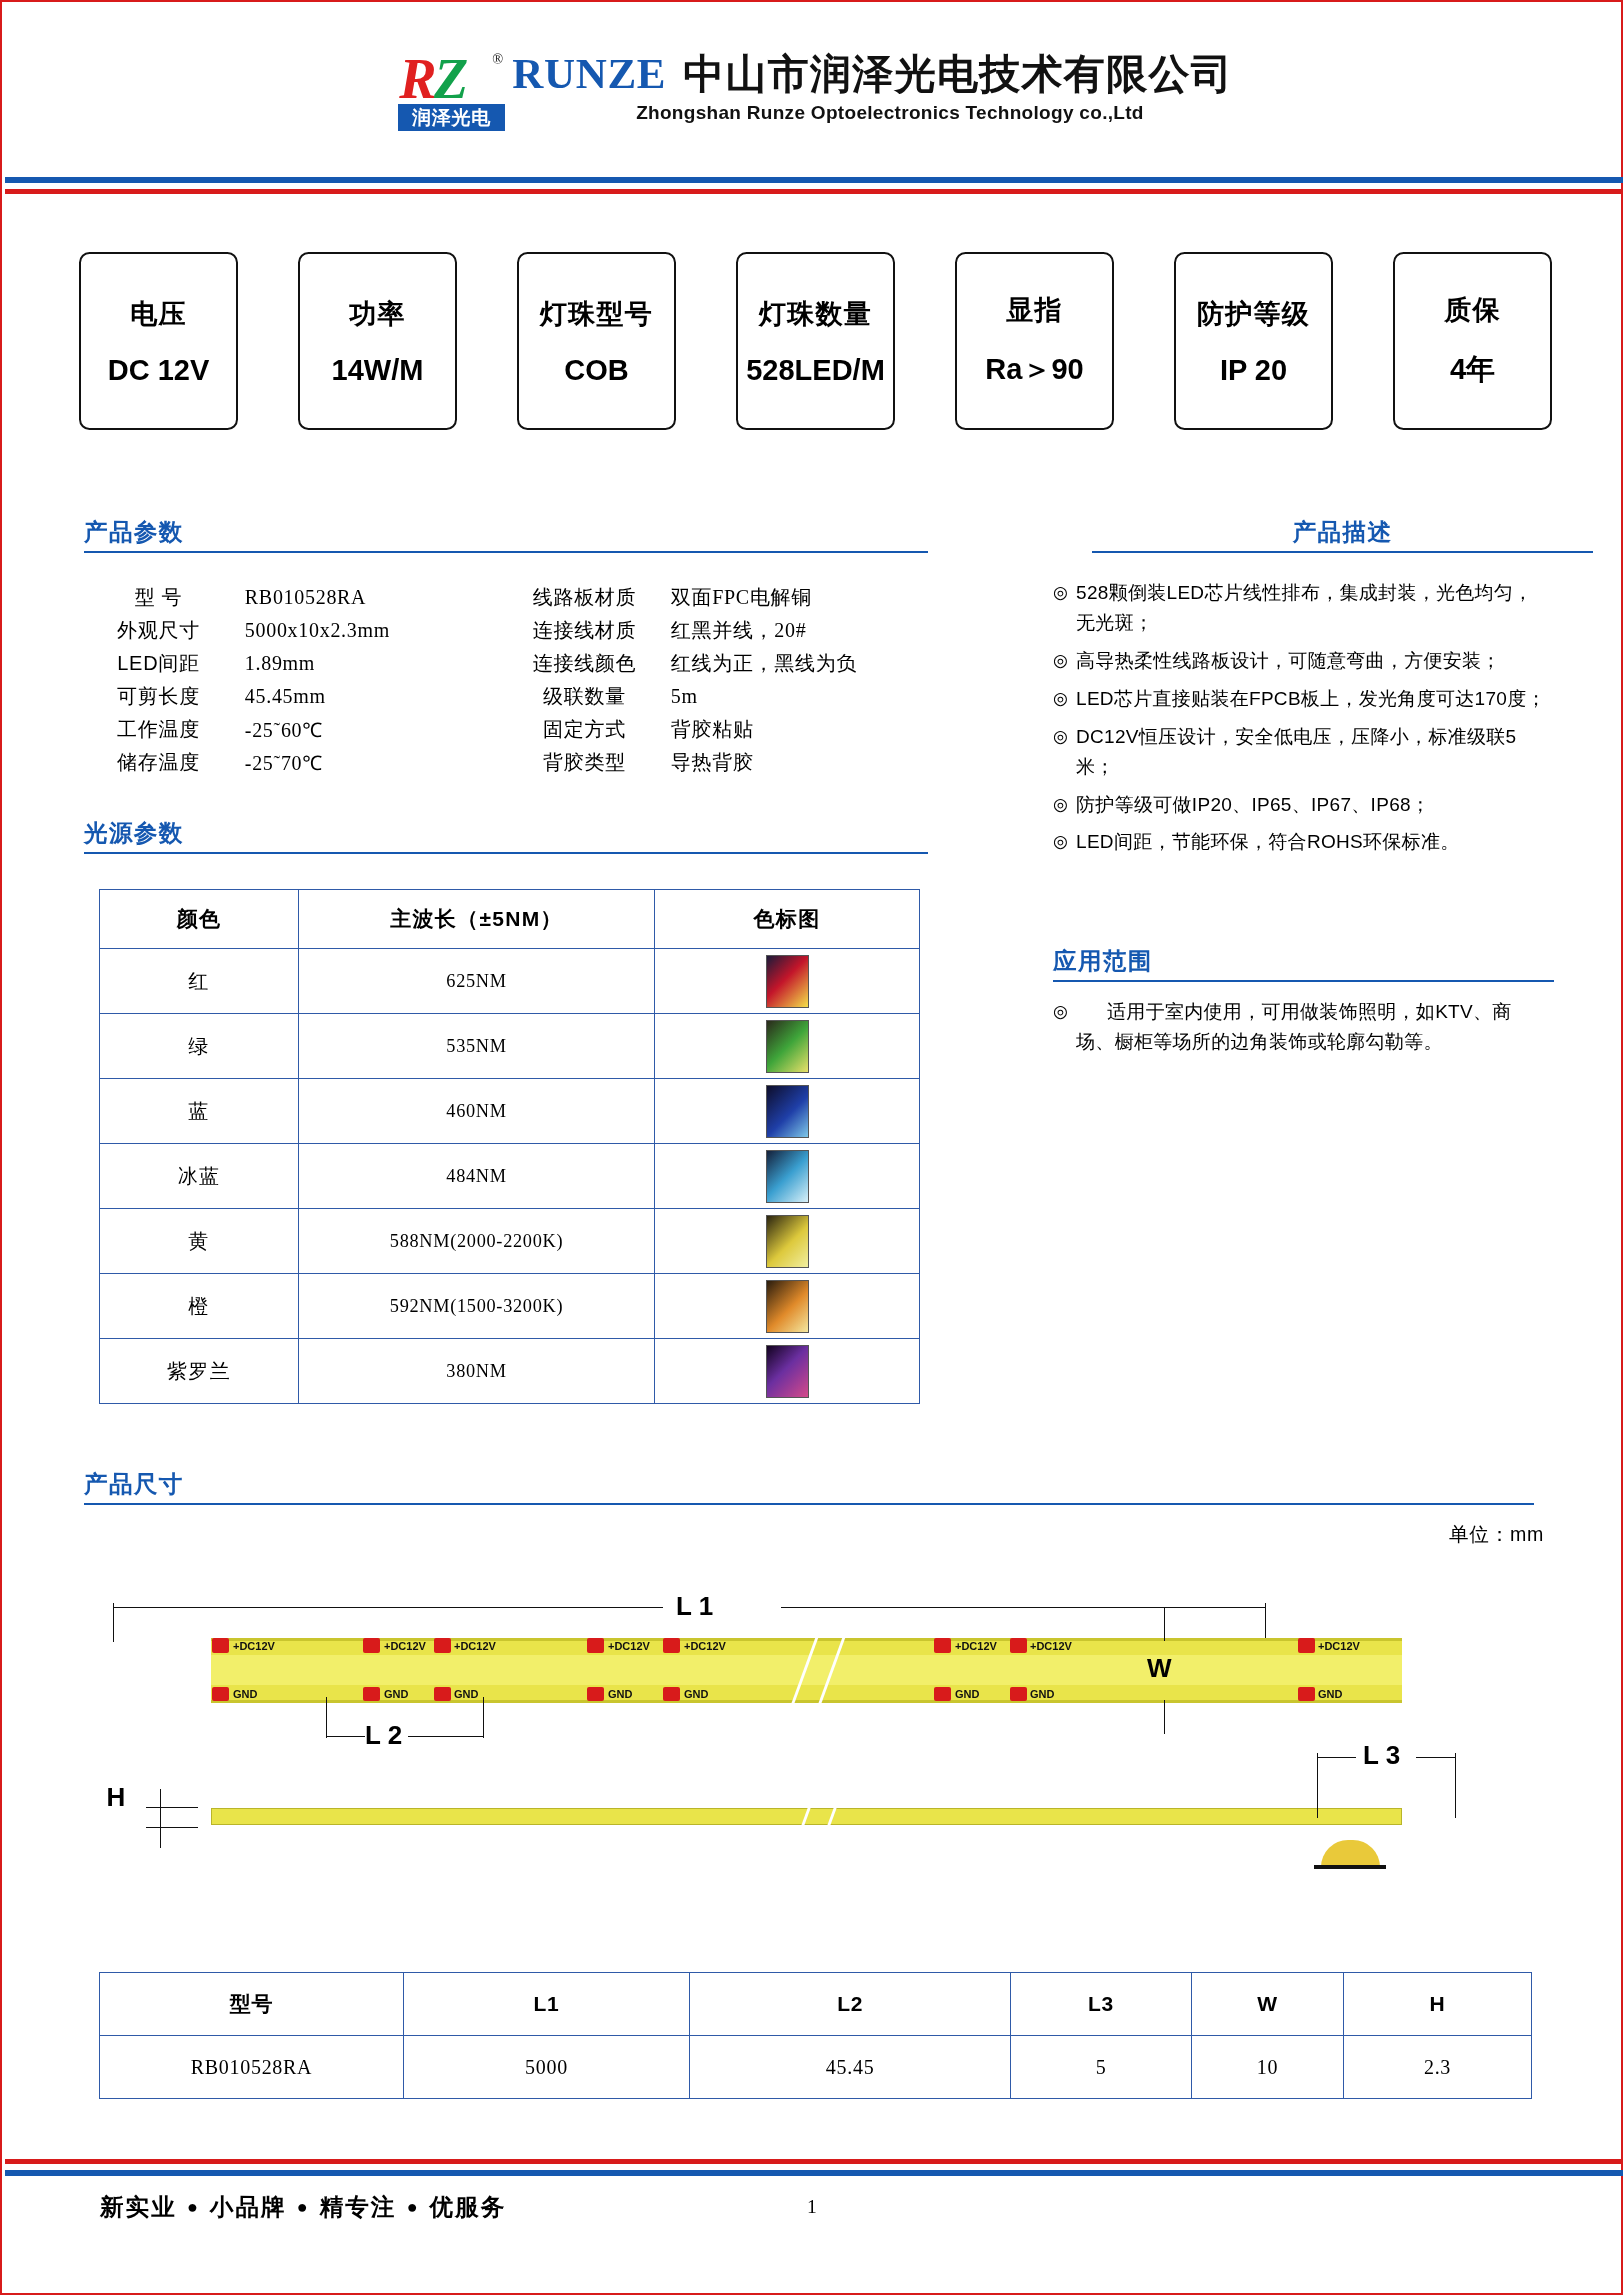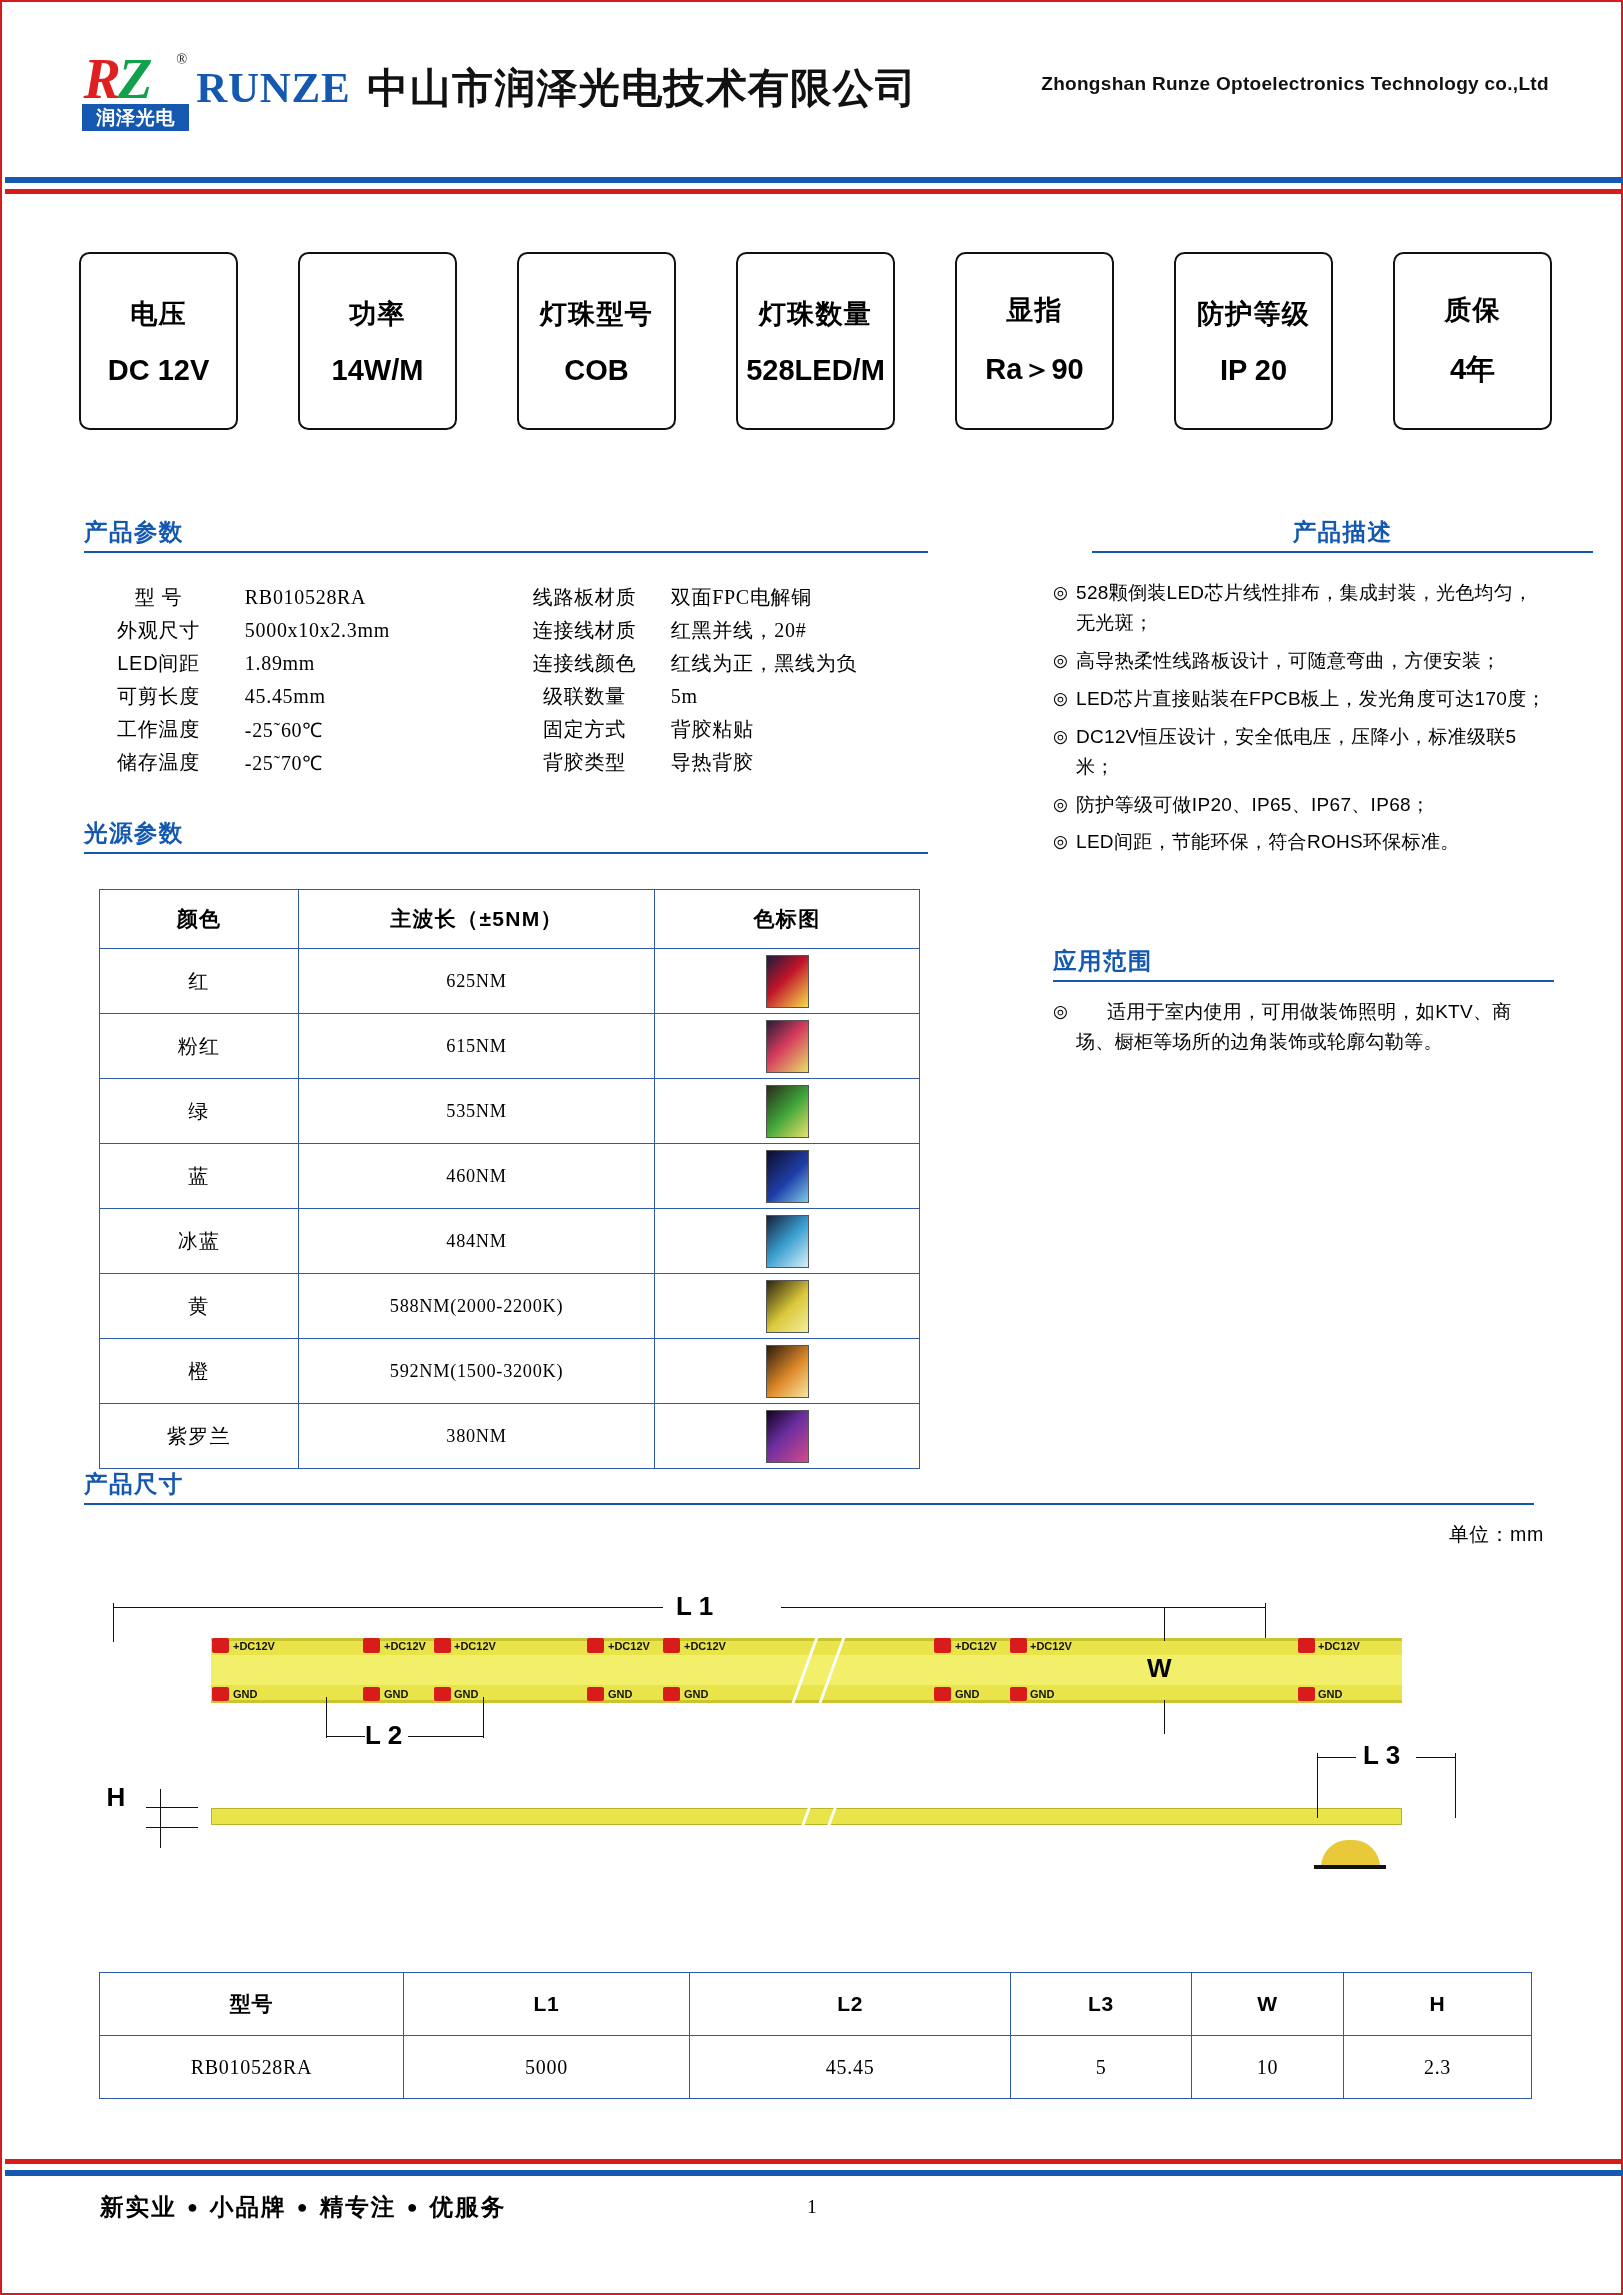--- a/index.html
+++ b/index.html
@@ -72,21 +72,21 @@
     height: 27.5px;
     background: #1558b0;
     color: #fff;
     font-family: "Liberation Sans", sans-serif;
     font-size: 19px;
     font-weight: bold;
     letter-spacing: 0.7px;
     text-align: center;
     line-height: 27.5px;
   }
-  .logo-text-block { display: flex; flex-direction: row; justify-content: center; }
+  .logo-text-block { display: flex; flex-direction: column; justify-content: center; }
   .brand-en {
     font-family: "Liberation Serif", serif;
     font-size: 43px;
     font-weight: bold;
     color: #1558b0;
     letter-spacing: 0.7px;
     line-height: 1.0;
   }
   .brand-row {
     display: flex;
@@ -545,27 +545,20 @@
         <th>主波长（±5NM）</th>
         <th>色标图</th>
       </tr>
     </thead>
     <tbody>
       <tr>
         <td class="color-name">红</td>
         <td class="wl">625NM</td>
         <td class="swatch-cell">
           <span class="swatch" style="background:linear-gradient(135deg,#1b1b3a 0%,#c3152a 45%,#f4e04a 100%);"></span>
-        </td>
-      </tr>
-      <tr>
-        <td class="color-name">粉红</td>
-        <td class="wl">615NM</td>
-        <td class="swatch-cell">
-          <span class="swatch" style="background:linear-gradient(135deg,#2a1b3a 0%,#d43a5c 45%,#e8e06a 100%);"></span>
         </td>
       </tr>
       <tr>
         <td class="color-name">绿</td>
         <td class="wl">535NM</td>
         <td class="swatch-cell">
           <span class="swatch" style="background:linear-gradient(135deg,#2a2a1b 0%,#3fa53a 50%,#e8e06a 100%);"></span>
         </td>
       </tr>
       <tr>

